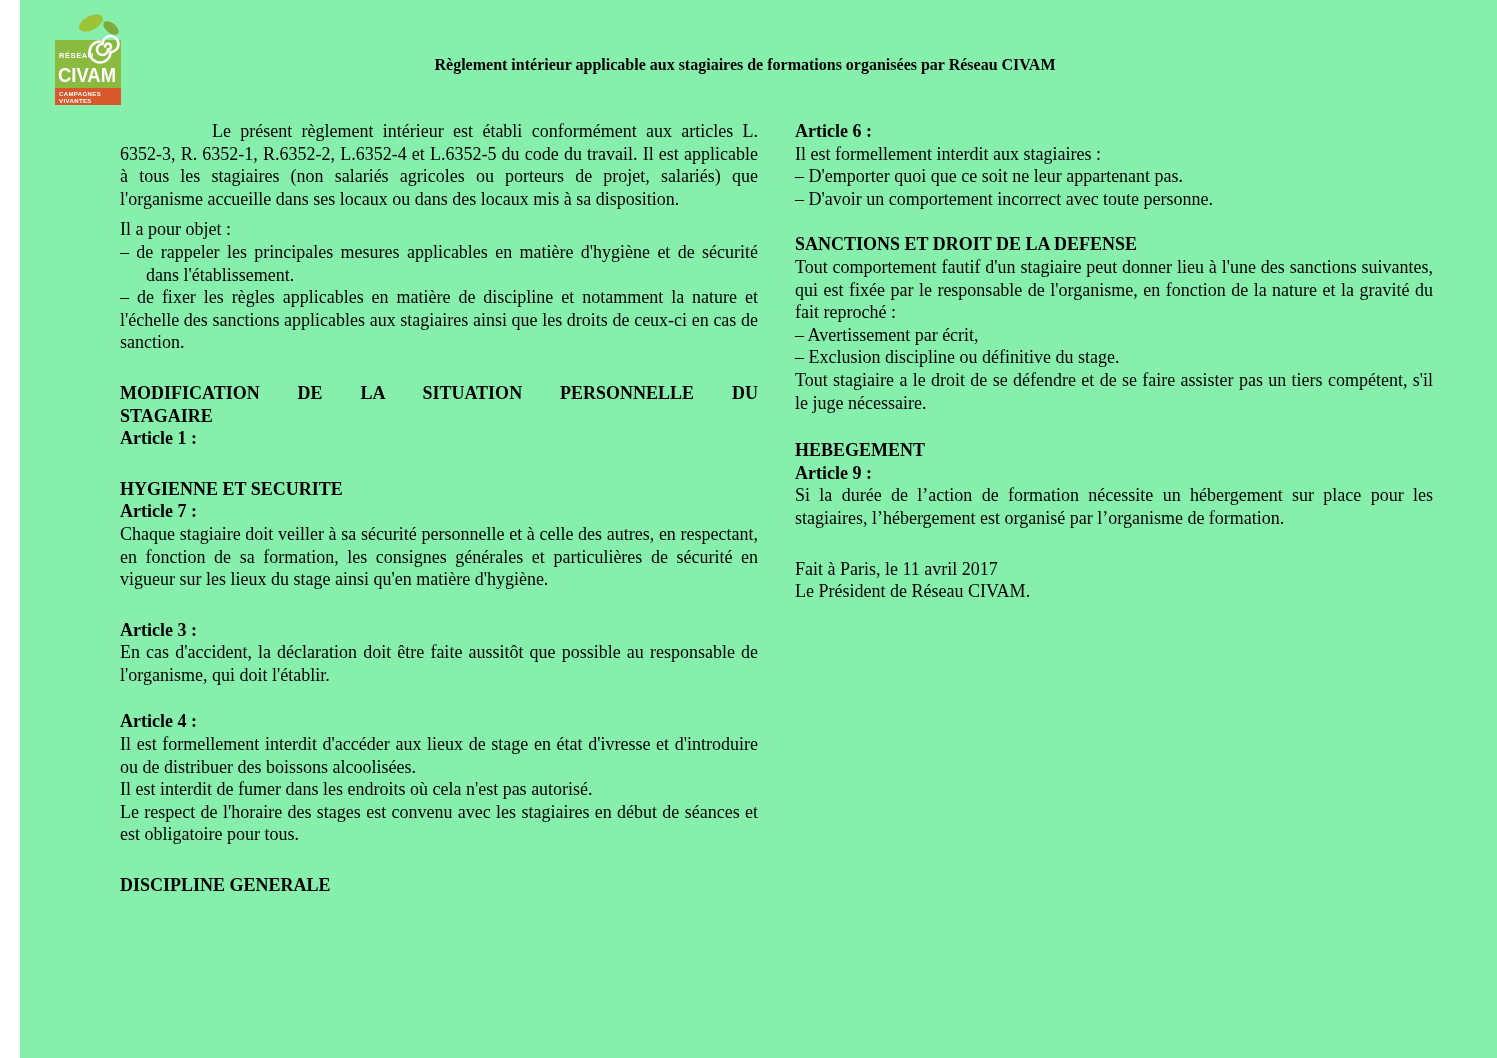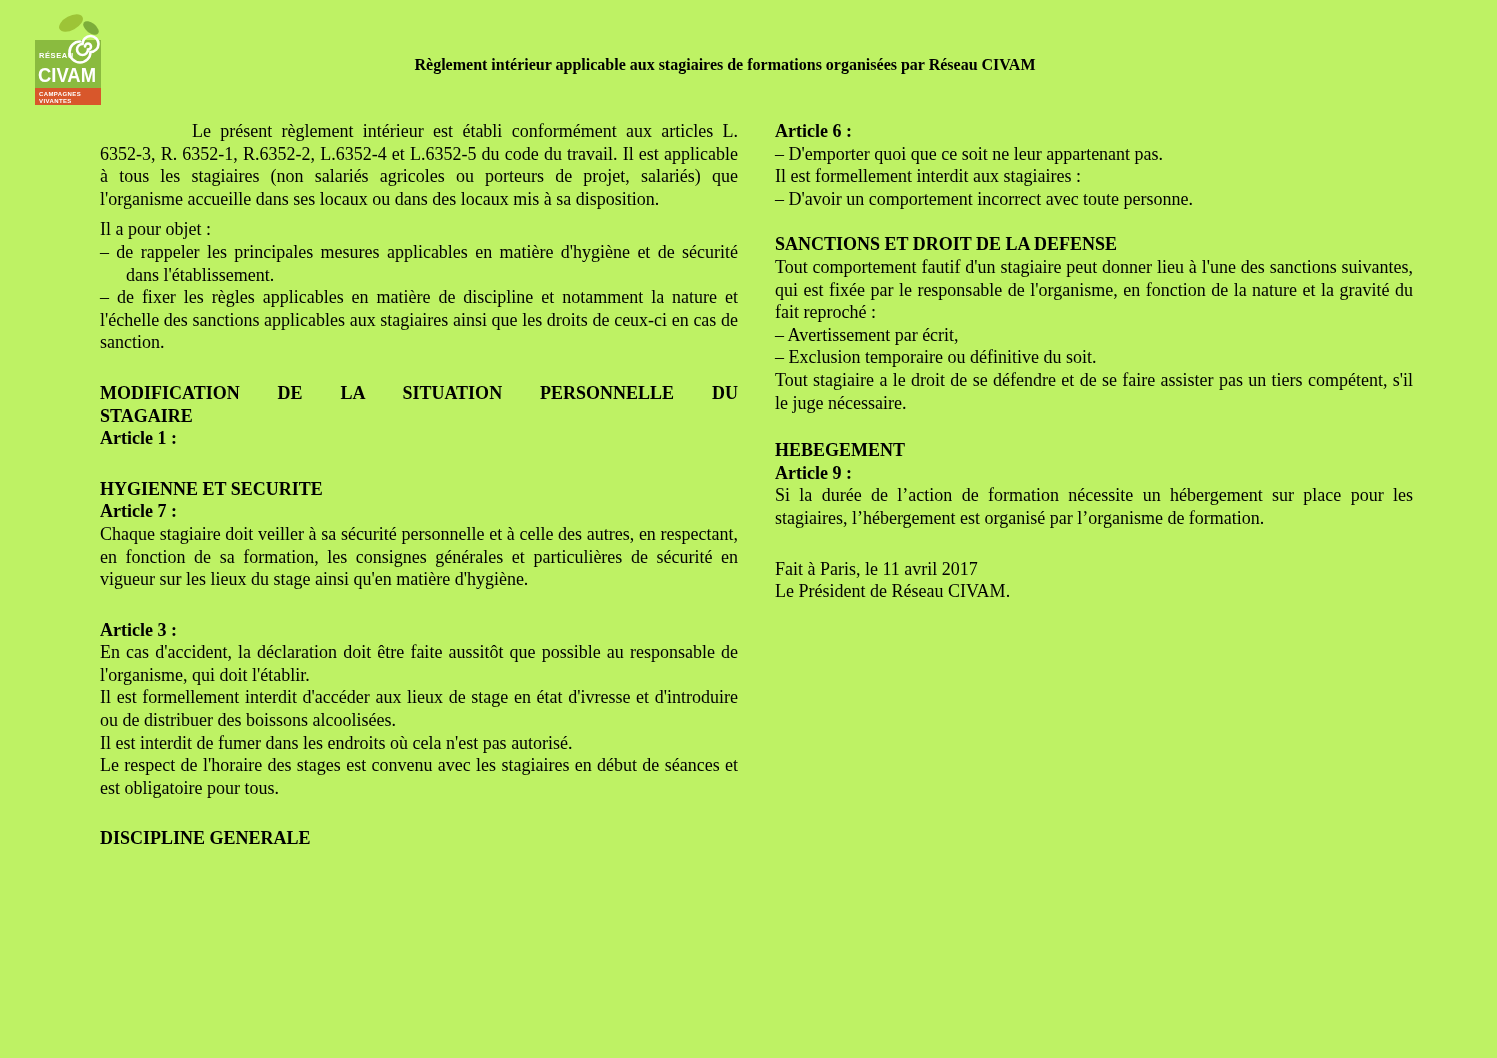--- a/index.html
+++ b/index.html
@@ -1,20 +1,20 @@
 <!DOCTYPE html>
 <html lang="fr"><head>
 <meta charset="utf-8">
 <style>
   html,body{margin:0;padding:0;background:#ffffff;}
   body{
     width:1497px;height:1058px;position:relative;overflow:hidden;
     font-family:"Liberation Serif","DejaVu Serif",serif;color:#000;
   }
-  .page{position:absolute;inset:0;background:#bef264;}
+  .page{position:absolute;inset:0;background:#86efac;margin-left:20px;}
 
   
   .logo{position:absolute;left:35px;top:12px;width:66px;height:96px;}
 
   
   .doc-title{
     position:absolute;left:0;top:52px;width:1450px;
     text-align:center;font-weight:bold;font-size:16px;line-height:26px;
   }
 
@@ -74,38 +74,39 @@
     <div class="sec-head">STAGAIRE</div>
     <p class="art-label">Article 1 :</p>
 
     <div class="sec-head mt-28">HYGIENNE ET SECURITE</div>
     <p class="art-label">Article 7 :</p>
     <p class="p">Chaque stagiaire doit veiller à sa sécurité personnelle et à celle des autres, en respectant, en fonction de sa formation, les consignes générales et particulières de sécurité en vigueur sur les lieux du stage ainsi qu'en matière d'hygiène.</p>
 
     <p class="art-label mt-28">Article 3 :</p>
     <p class="p">En cas d'accident, la déclaration doit être faite aussitôt que possible au responsable de l'organisme, qui doit l'établir.</p>
 
+    <p class="art-label mt-24">Article 4 :</p>
     <p class="p">Il est formellement interdit d'accéder aux lieux de stage en état d'ivresse et d'introduire ou de distribuer des boissons alcoolisées.</p>
     <p class="line">Il est interdit de fumer dans les endroits où cela n'est pas autorisé.</p>
 
     <p class="p">Le respect de l'horaire des stages est convenu avec les stagiaires en début de séances et est obligatoire pour tous.</p>
 
     <div class="sec-head mt-28">DISCIPLINE GENERALE</div>
   </div>
 
   <div class="col col-right">
     <p class="art-label">Article 6 :</p>
+    <p class="line">Il est formellement interdit aux stagiaires :</p>
     <p class="line">– D'emporter quoi que ce soit ne leur appartenant pas.</p>
-    <p class="line">Il est formellement interdit aux stagiaires :</p>
     <p class="line">– D'avoir un comportement incorrect avec toute personne.</p>
 
     <div class="sec-head mt-23">SANCTIONS ET DROIT DE LA DEFENSE</div>
     <p class="p">Tout comportement fautif d'un stagiaire peut donner lieu à l'une des sanctions suivantes, qui est fixée par le responsable de l'organisme, en fonction de la nature et la gravité du fait reproché :</p>
     <p class="line">– Avertissement par écrit,</p>
-    <p class="line">– Exclusion temporaire ou définitive du soit.</p>
+    <p class="line">– Exclusion discipline ou définitive du stage.</p>
 
     <p class="p">Tout stagiaire a le droit de se défendre et de se faire assister pas un tiers compétent, s'il le juge nécessaire.</p>
 
     <div class="sec-head mt-25">HEBEGEMENT</div>
     <p class="art-label">Article 9 :</p>
     <p class="p">Si la durée de l’action de formation nécessite un hébergement sur place pour les stagiaires, l’hébergement est organisé par l’organisme de formation.</p>
 
     <p class="line mt-28">Fait à Paris, le 11 avril 2017</p>
     <p class="line">Le Président de Réseau CIVAM.</p>
   </div>

